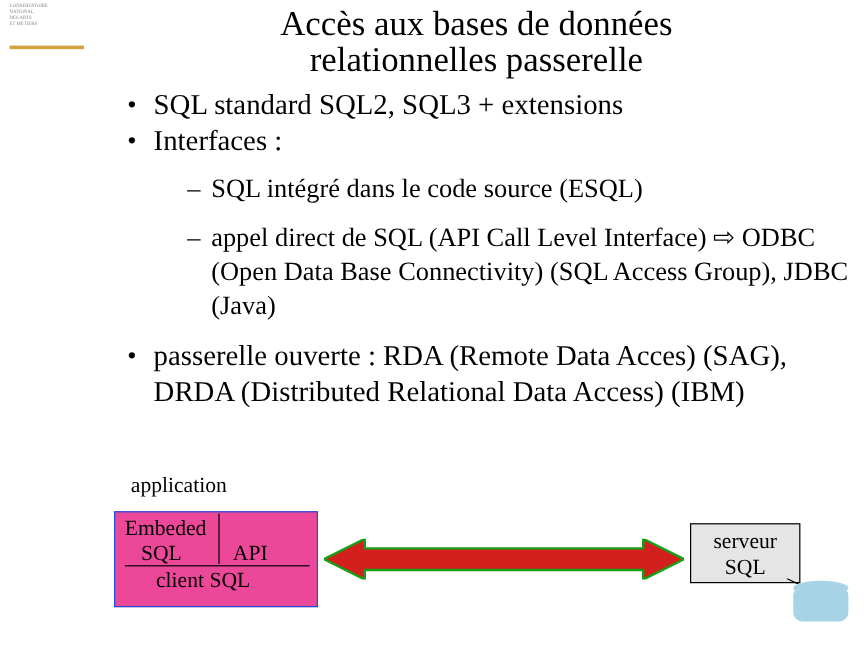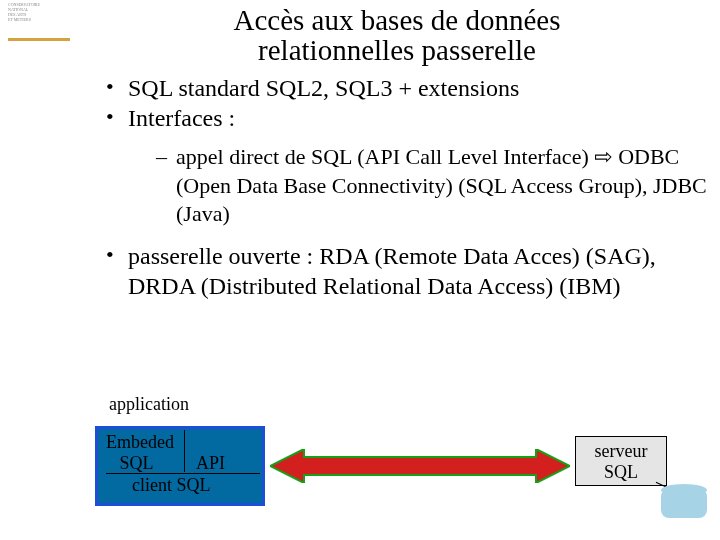--- a/index.html
+++ b/index.html
@@ -102,22 +102,22 @@
     left: 14px;
     top: 0;
     font-size: 18px;
   }
   .client-box {
     position: absolute;
     left: 0;
     top: 32px;
     width: 170px;
     height: 80px;
-    border: 3px solid #1d4ed8;
-    background: #0369a1;
+    border: 1px solid #1d4ed8;
+    background: #ec4899;
   }
   .client-inner {
     position: absolute;
     left: 8px;
     top: 3px;
     font-size: 18px;
     line-height: 1.15;
   }
   .client-inner .row1 span { display: inline-block; }
   .client-inner .sep {
@@ -200,20 +200,21 @@
   <div class="title">
     <span>Accès aux bases de données</span><br>
     <span>relationnelles passerelle</span>
   </div>
 
   <ul class="top">
     <li>SQL standard SQL2, SQL3 + extensions</li>
     <li>
       <span>Interfaces :</span>
       <ul class="sub">
+        <li>SQL intégré dans le code source (ESQL)</li>
         <li>appel direct de SQL (API Call Level Interface) ⇨ ODBC (Open Data Base Connectivity) (SQL Access Group), JDBC (Java)</li>
       </ul>
     </li>
     <li>
       <span>passerelle ouverte : RDA </span><span class="small">(Remote Data Acces) (SAG)</span><span>, DRDA </span><span class="small">(Distributed Relational Data Access) (IBM)</span>
     </li>
   </ul>
 </div>
 
 <div class="diagram">

